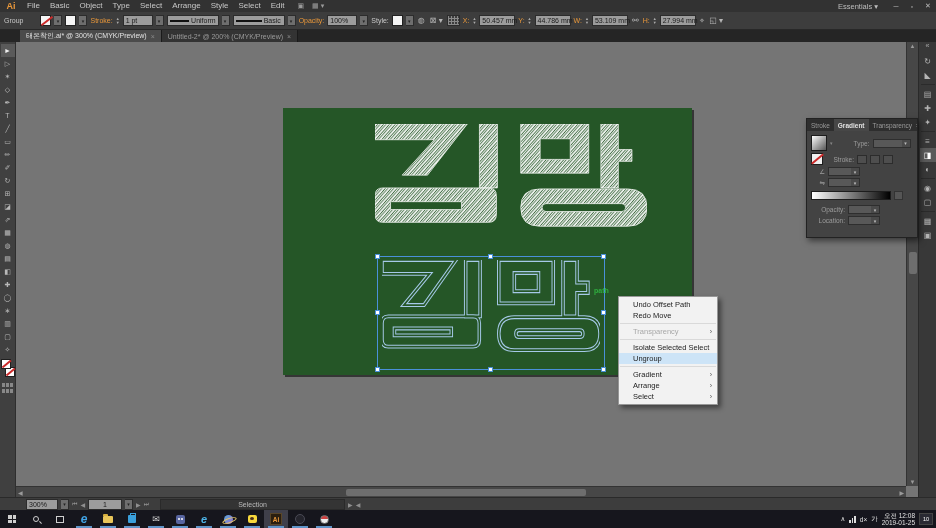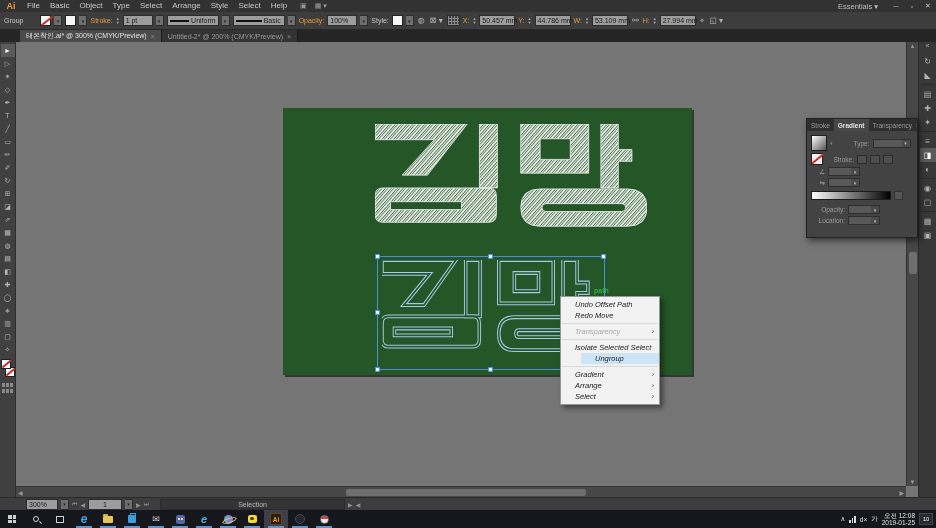--- a/index.html
+++ b/index.html
@@ -81,24 +81,24 @@
   .gp-fld { background:#585858; border:1px solid #2e2e2e; height:9px; flex:0 0 38px; display:flex; }
   .gp-fld .gp-dd { margin-left:auto; width:8px; background:#4a4a4a; color:#bbb; font-size:5px; display:flex; align-items:center; justify-content:center; }
   #gp-thumb { width:16px; height:16px; border:1px solid #1d1d1d; background:linear-gradient(135deg,#ffffff,#555); }
   #gp-none { width:12px; height:12px; background:#f0f0f0; border:1px solid #1d1d1d; position:relative; }
   #gp-none::after { content:""; position:absolute; left:-2px; top:4px; width:15px; height:2px; background:#cc2a2a; transform:rotate(-40deg); }
   .gp-btn { width:10px; height:9px; background:#4e4e4e; border:1px solid #2c2c2c; }
   #gp-slider { flex:0 0 80px; height:9px; border:1px solid #1d1d1d; background:linear-gradient(90deg,#ffffff,#000); }
   #gp-trash { width:9px; height:9px; background:#555; border:1px solid #333; }
 
   
-  #context-menu { position:absolute; left:560px; top:296px; width:100px; background:#f2f2f2; border:1px solid #979797; box-shadow:3px 3px 5px rgba(0,0,0,.45); padding:2px 0; font-size:7.5px; color:#1d1d1d; z-index:50;font-style:italic; }
+  #context-menu { position:absolute; left:618px; top:296px; width:100px; background:#f2f2f2; border:1px solid #979797; box-shadow:3px 3px 5px rgba(0,0,0,.45); padding:2px 0; font-size:7.5px; color:#1d1d1d; z-index:50; }
   .cm-item { height:11px; line-height:11px; padding-left:14px; position:relative; white-space:nowrap; }
   .cm-item.disabled { color:#a8a8a8; }
-  .cm-item.highlight { background:#cde4f7;margin-left:20px; }
+  .cm-item.highlight { background:#cde4f7; }
   .cm-arrow { position:absolute; right:5px; color:#555; font-size:7px; }
   .cm-sep { height:1px; background:#d9d9d9; margin:2px 1px; }
 
   
   #statusbar { position:absolute; left:0; top:497px; width:936px; height:13px; background:#3d3d3d; border-top:1px solid #2a2a2a; display:flex; align-items:center; gap:3px; padding-left:26px; font-size:7px; color:#b5b5b5; }
   .sb-ic { color:#8f8f8f; font-size:6px; }
   #sb-status { background:#343434; border:1px solid #2a2a2a; color:#b9b9b9; width:185px; height:11px; text-align:center; line-height:10px; margin-left:8px; }
 
   
   #taskbar { position:absolute; left:0; top:510px; width:936px; height:18px; background:#16161d; display:flex; align-items:stretch; }
@@ -140,21 +140,21 @@
   <div id="menubar">
     <div id="ai-logo">Ai</div>
     <div class="menu-item">File</div>
     <div class="menu-item">Basic</div>
     <div class="menu-item">Object</div>
     <div class="menu-item">Type</div>
     <div class="menu-item">Select</div>
     <div class="menu-item">Arrange</div>
     <div class="menu-item">Style</div>
     <div class="menu-item">Select</div>
-    <div class="menu-item">Help</div>
+    <div class="menu-item">Edit</div>
     <span class="mb-icon">▣</span>
     <span class="mb-icon">▦ ▾</span>
     <div id="mb-right">
       <span id="workspace"><span>Essentials</span> ▾</span>
       <span class="winbtn">─</span>
       <span class="winbtn">▫</span>
       <span class="winbtn">✕</span>
     </div>
   </div>
 

